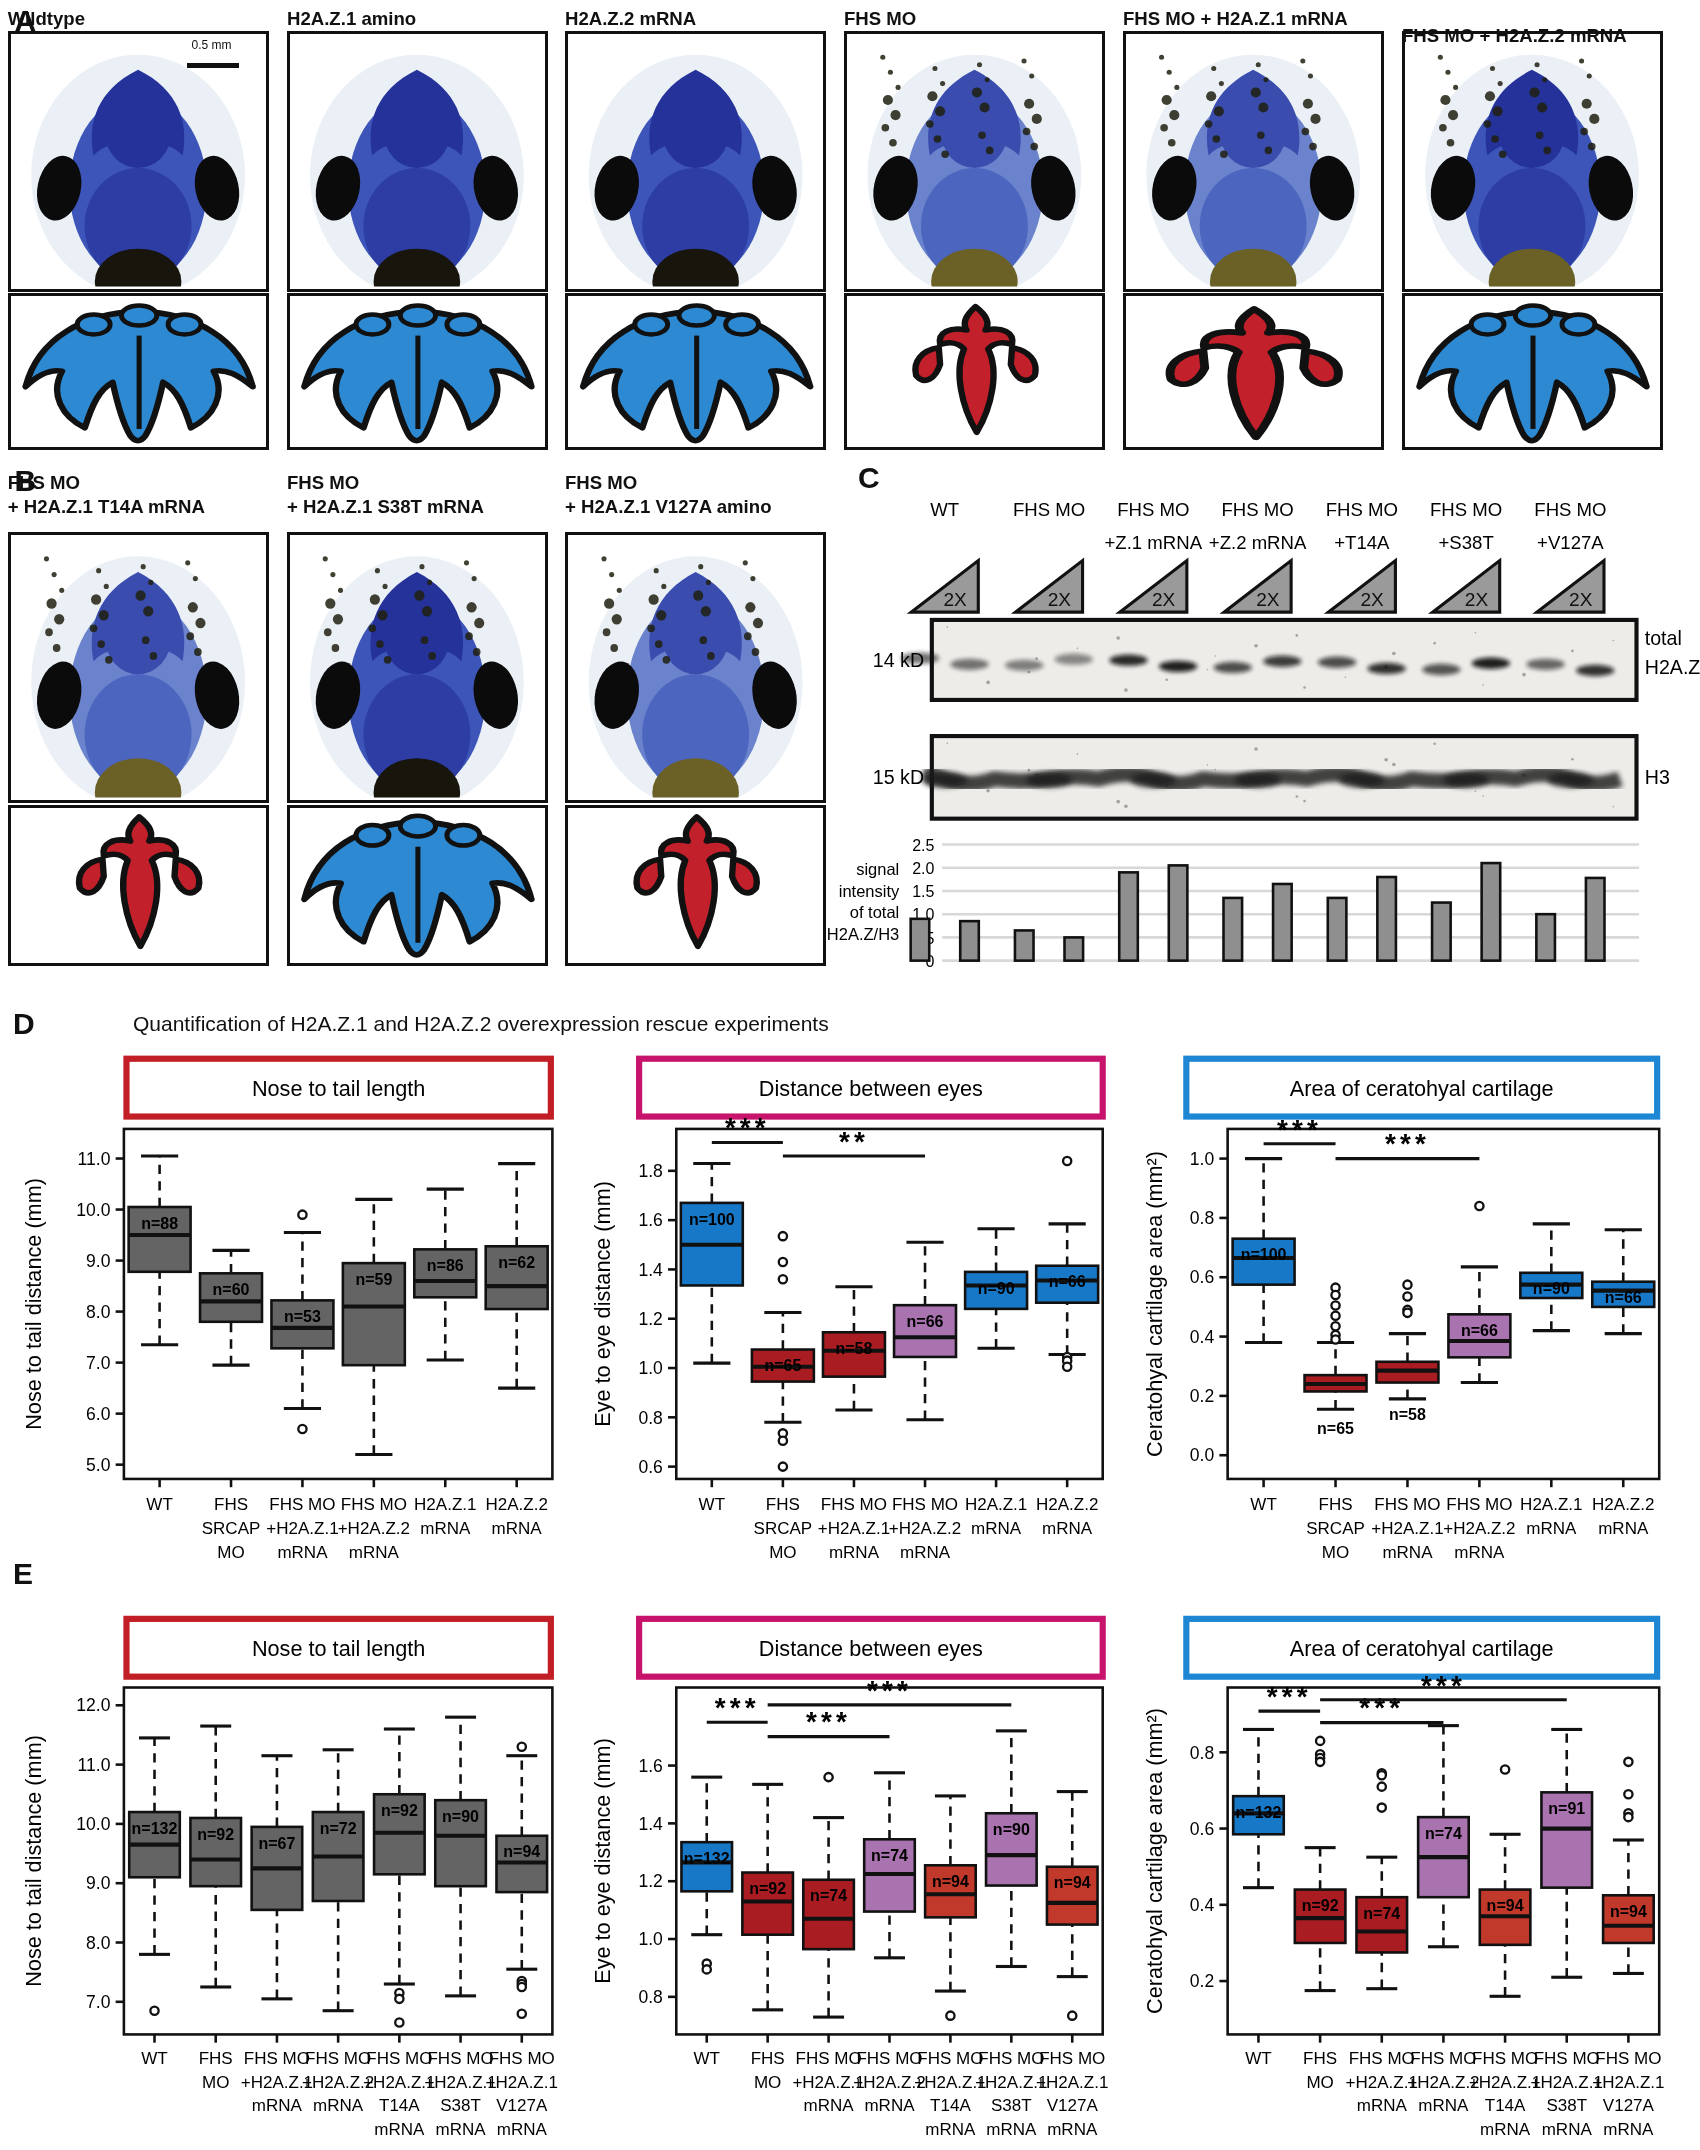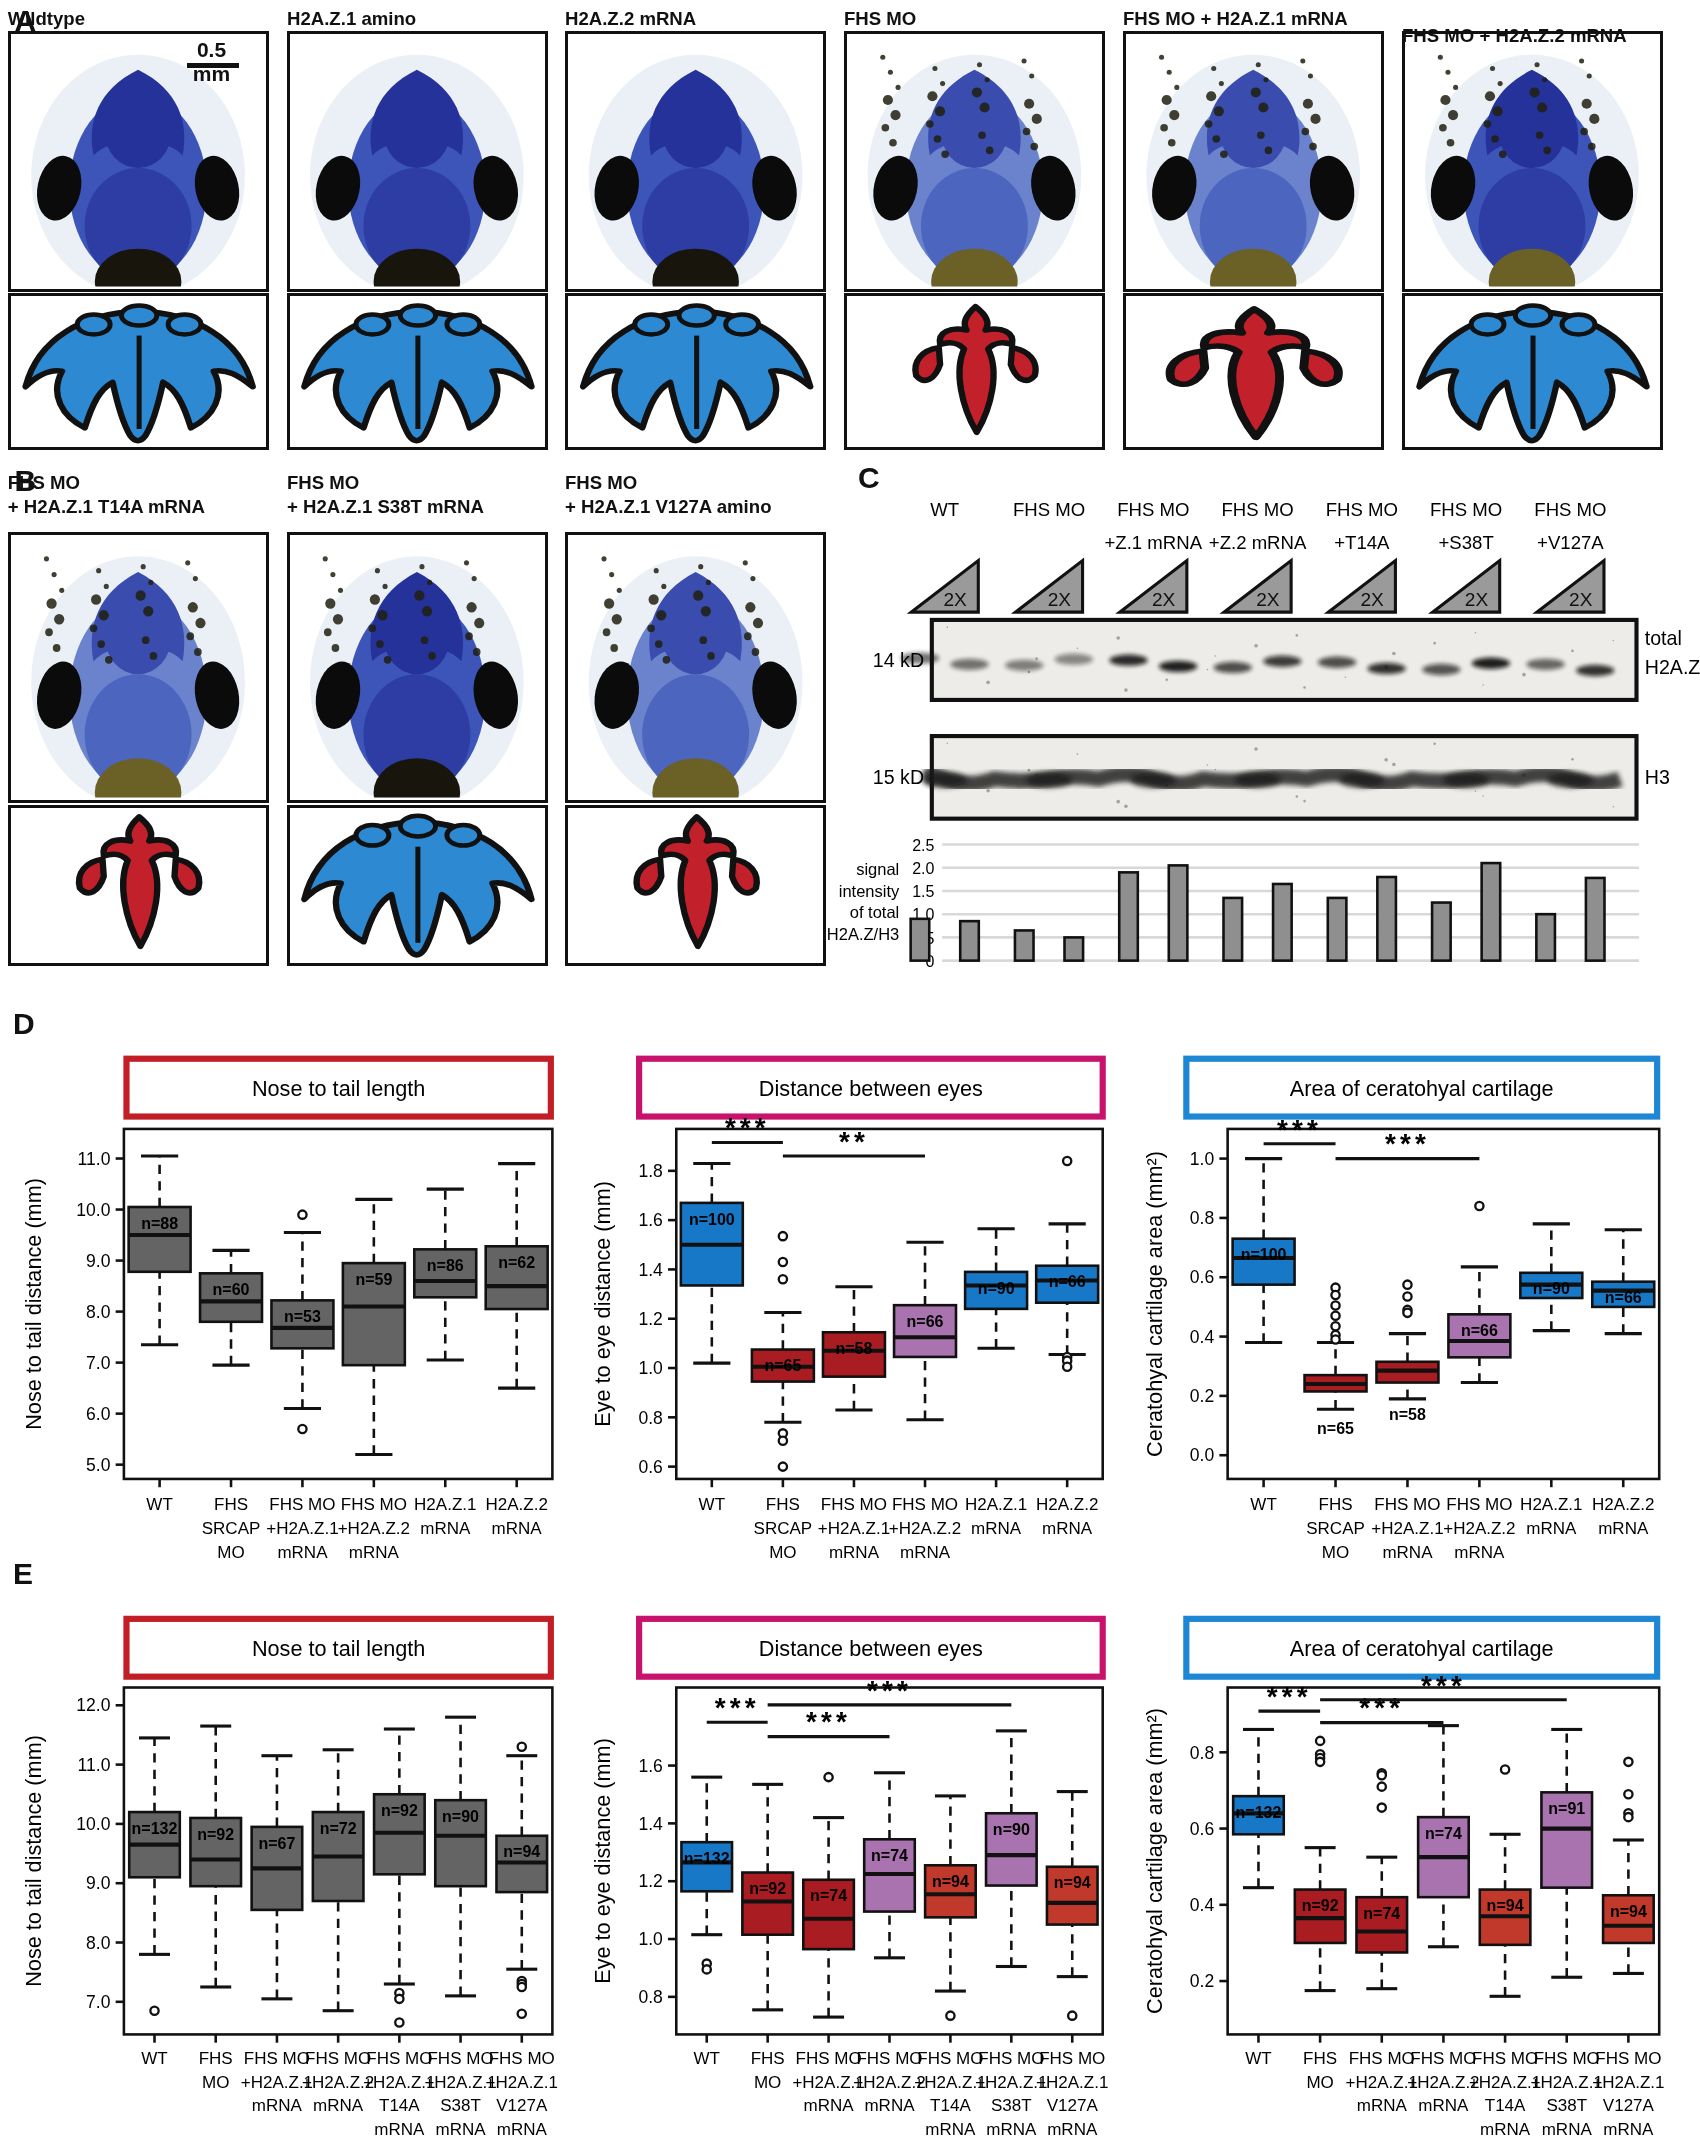--- a/index.html
+++ b/index.html
@@ -3,21 +3,21 @@
 <meta charset="utf-8">
 <style>
   html,body{margin:0;padding:0;background:#fff;}
   #figure{position:relative;width:1700px;height:2151px;background:#fff;overflow:hidden;
           font-family:"Liberation Sans",sans-serif;color:#111;}
   .plabel{position:absolute;font-size:30px;font-weight:bold;z-index:5;}
   .rowtitle{position:absolute;font-size:21px;z-index:5;}
   .colhead{position:absolute;width:261px;text-align:left;font-size:18.6px;font-weight:bold;line-height:24px;z-index:5;}
   .pbox{position:absolute;border:3.1px solid #111;background:transparent;z-index:4;}
   #overlay{position:absolute;left:0;top:0;z-index:1;}
-  .sbar-label{position:absolute;font-size:21px;font-weight:bold;z-index:6;}
+  .sbar-label{position:absolute;font-size:12px;font-weight:normal;z-index:6;}
   .sbar{position:absolute;background:#111;z-index:6;}
 </style>
 </head>
 <body>
 
 <div id="figure">
 
   <svg id="overlay" width="1700" height="2151" viewBox="0 0 3293 4165">
       <g>
         <clipPath id="clip0">
@@ -1219,20 +1219,21 @@
     <div>+ H2A.Z.1 S38T mRNA</div>
   </div>
   <div class="colhead" style="left:565px;top:471px">
     <div>FHS MO</div>
     <div>+ H2A.Z.1 V127A amino</div>
   </div>
 
   <div class="plabel" style="left:858px;top:461px">C</div>
 
   <div class="plabel" style="left:13px;top:1007px">D</div>
+  <div class="rowtitle" style="left:133px;top:1012px">Quantification of H2A.Z.1 and H2A.Z.2 overexpression rescue experiments</div>
   <div class="plabel" style="left:13px;top:1557px">E</div>
 
   <div class="pbox" style="left:7.7px;top:31px;width:255px;height:255px"></div>
   <div class="pbox" style="left:287px;top:31px;width:255px;height:255px"></div>
   <div class="pbox" style="left:565px;top:31px;width:255px;height:255px"></div>
   <div class="pbox" style="left:844px;top:31px;width:255px;height:255px"></div>
   <div class="pbox" style="left:1123px;top:31px;width:255px;height:255px"></div>
   <div class="pbox" style="left:1402px;top:31px;width:255px;height:255px"></div>
   <div class="pbox" style="left:7.7px;top:293px;width:255px;height:151px"></div>
   <div class="pbox" style="left:287px;top:293px;width:255px;height:151px"></div>

